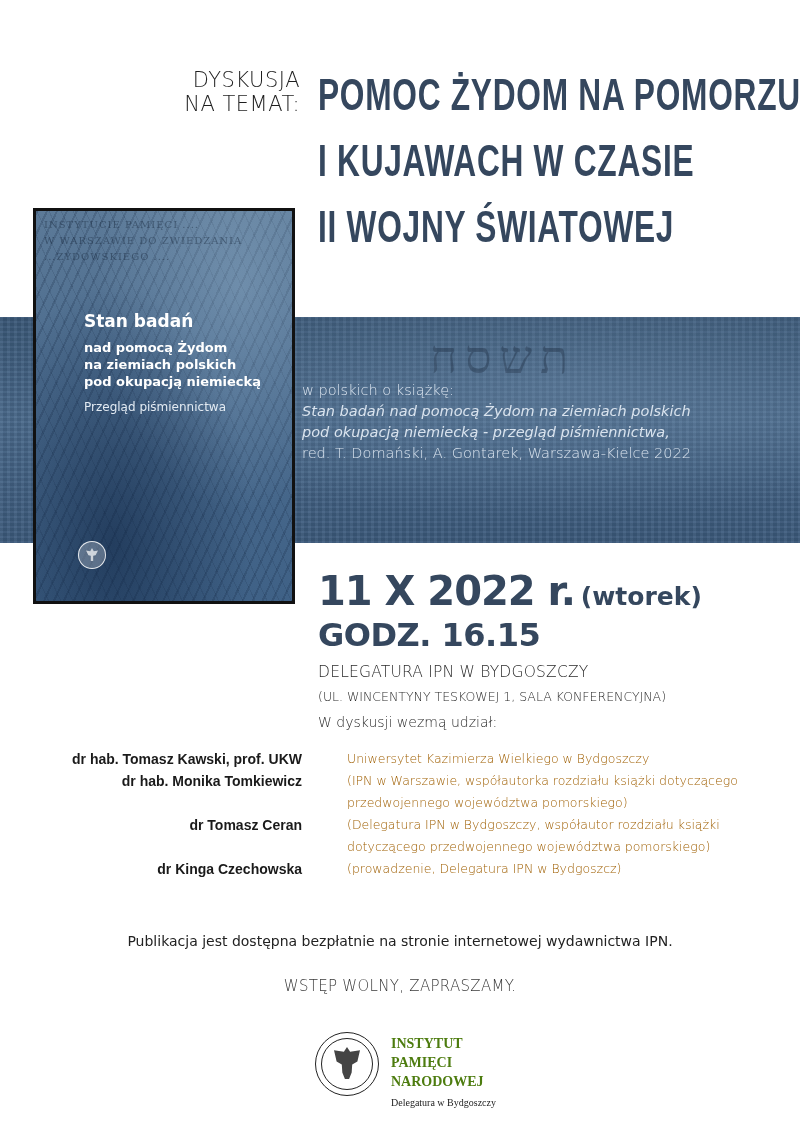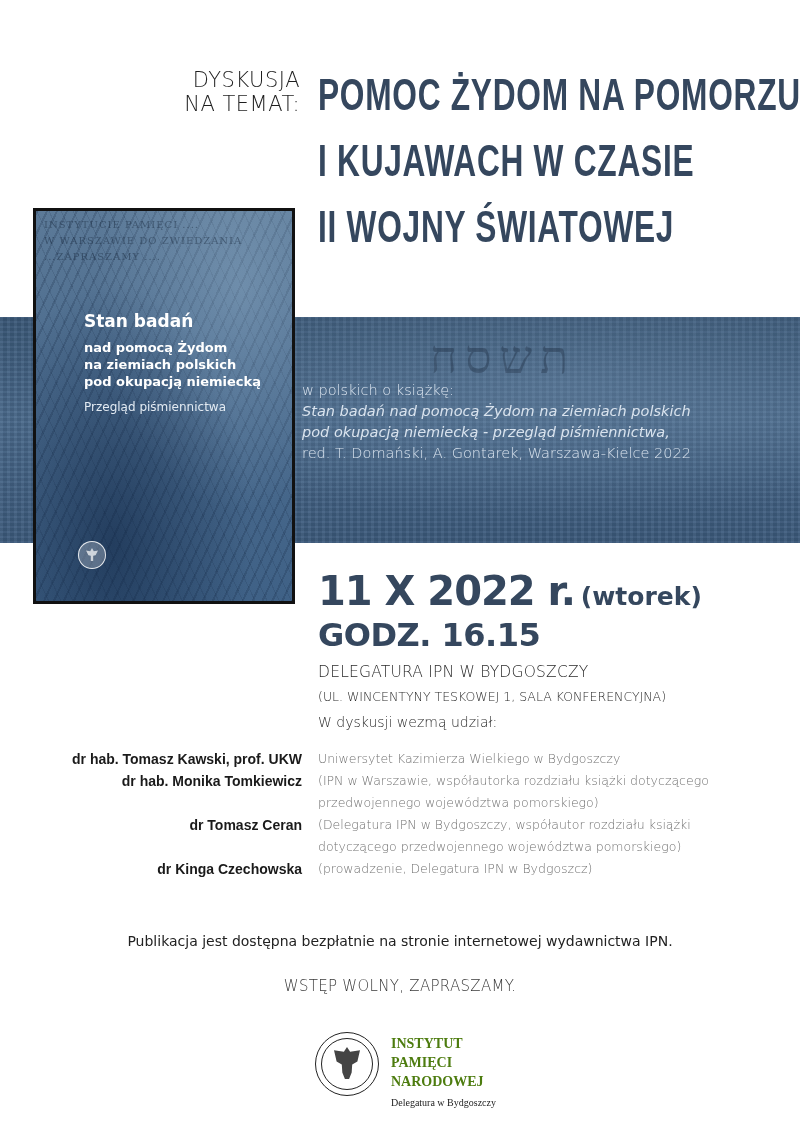--- a/index.html
+++ b/index.html
@@ -97,21 +97,21 @@
   .lead { left: 318px; top: 714px; font-size: 14px; color: #2b2b2b; font-weight: 300; }
 
   
   .participants { left: 20px; top: 748px; width: 760px; }
   .prow { display: flex; align-items: flex-start; }
   .pname {
     width: 282px; text-align: right; font-weight: bold; font-size: 14px;
     line-height: 22px; color: #1a1a1a; padding-right: 16px; flex: none;
     font-family: "Liberation Sans", sans-serif;
   }
-  .pdesc { font-size: 12.5px; line-height: 22px; color: #737373; font-weight: 300; width: 440px; }
+  .pdesc { font-size: 12.5px; line-height: 22px; color: #a16207; font-weight: 300; width: 440px; margin-left: 29px; }
   .pdesc span { display: block; }
 
   .note { left: 0; width: 800px; top: 933px; text-align: center; font-size: 14px; color: #222; }
   .welcome { left: 0; width: 800px; top: 977px; text-align: center; font-size: 15px; color: #3a3a3a; font-weight: 300; letter-spacing: 0.3px; }
 
   
   .logo { left: 315px; top: 1030px; width: 240px; height: 85px; }
   .seal {
     position: absolute; left: 0; top: 2px; width: 64px; height: 64px;
     border-radius: 50%; border: 1.5px solid #222; box-sizing: border-box;
@@ -154,21 +154,21 @@
   <span class="intro">w polskich o książkę:</span>
   <span class="ital">Stan badań nad pomocą Żydom na ziemiach polskich</span>
   <span class="ital">pod okupacją niemiecką - przegląd piśmiennictwa,</span>
   <span class="ref">red. T. Domański, A. Gontarek, Warszawa-Kielce 2022</span>
 </div>
 
 <div class="abs book">
   <div class="book-inscription">
     <div>INSTYTUCIE PAMIĘCI ....</div>
     <div>W WARSZAWIE DO ZWIEDZANIA</div>
-    <div>...ZAPRASZAMY ....</div>
+    <div>...ZYDOWSKIEGO ....</div>
   </div>
   <div class="book-title">
     <span class="main">Stan badań</span>
     <span class="sub">nad pomocą Żydom</span>
     <span class="sub">na ziemiach polskich</span>
     <span class="sub">pod okupacją niemiecką</span>
     <span class="sub2">Przegląd piśmiennictwa</span>
   </div>
   <div class="book-emblem"></div>
 </div>

